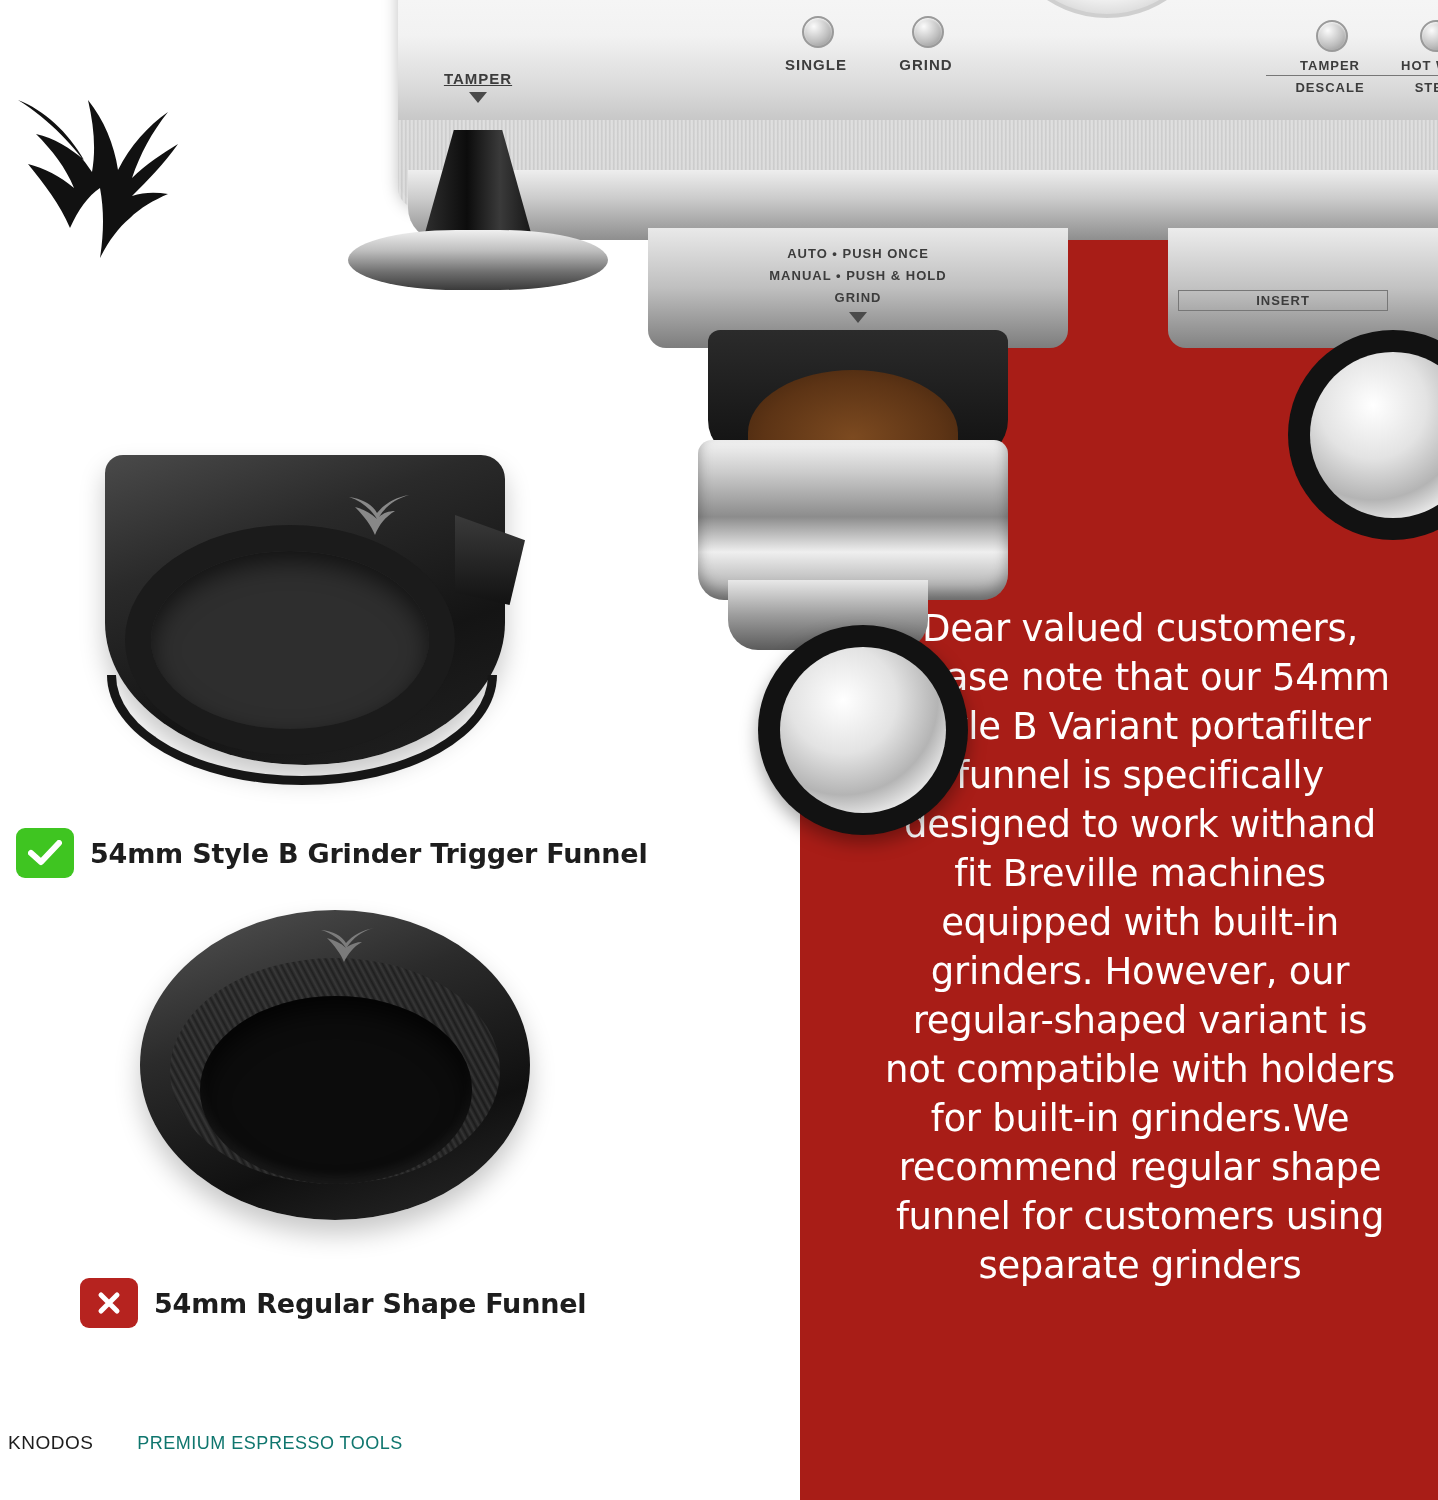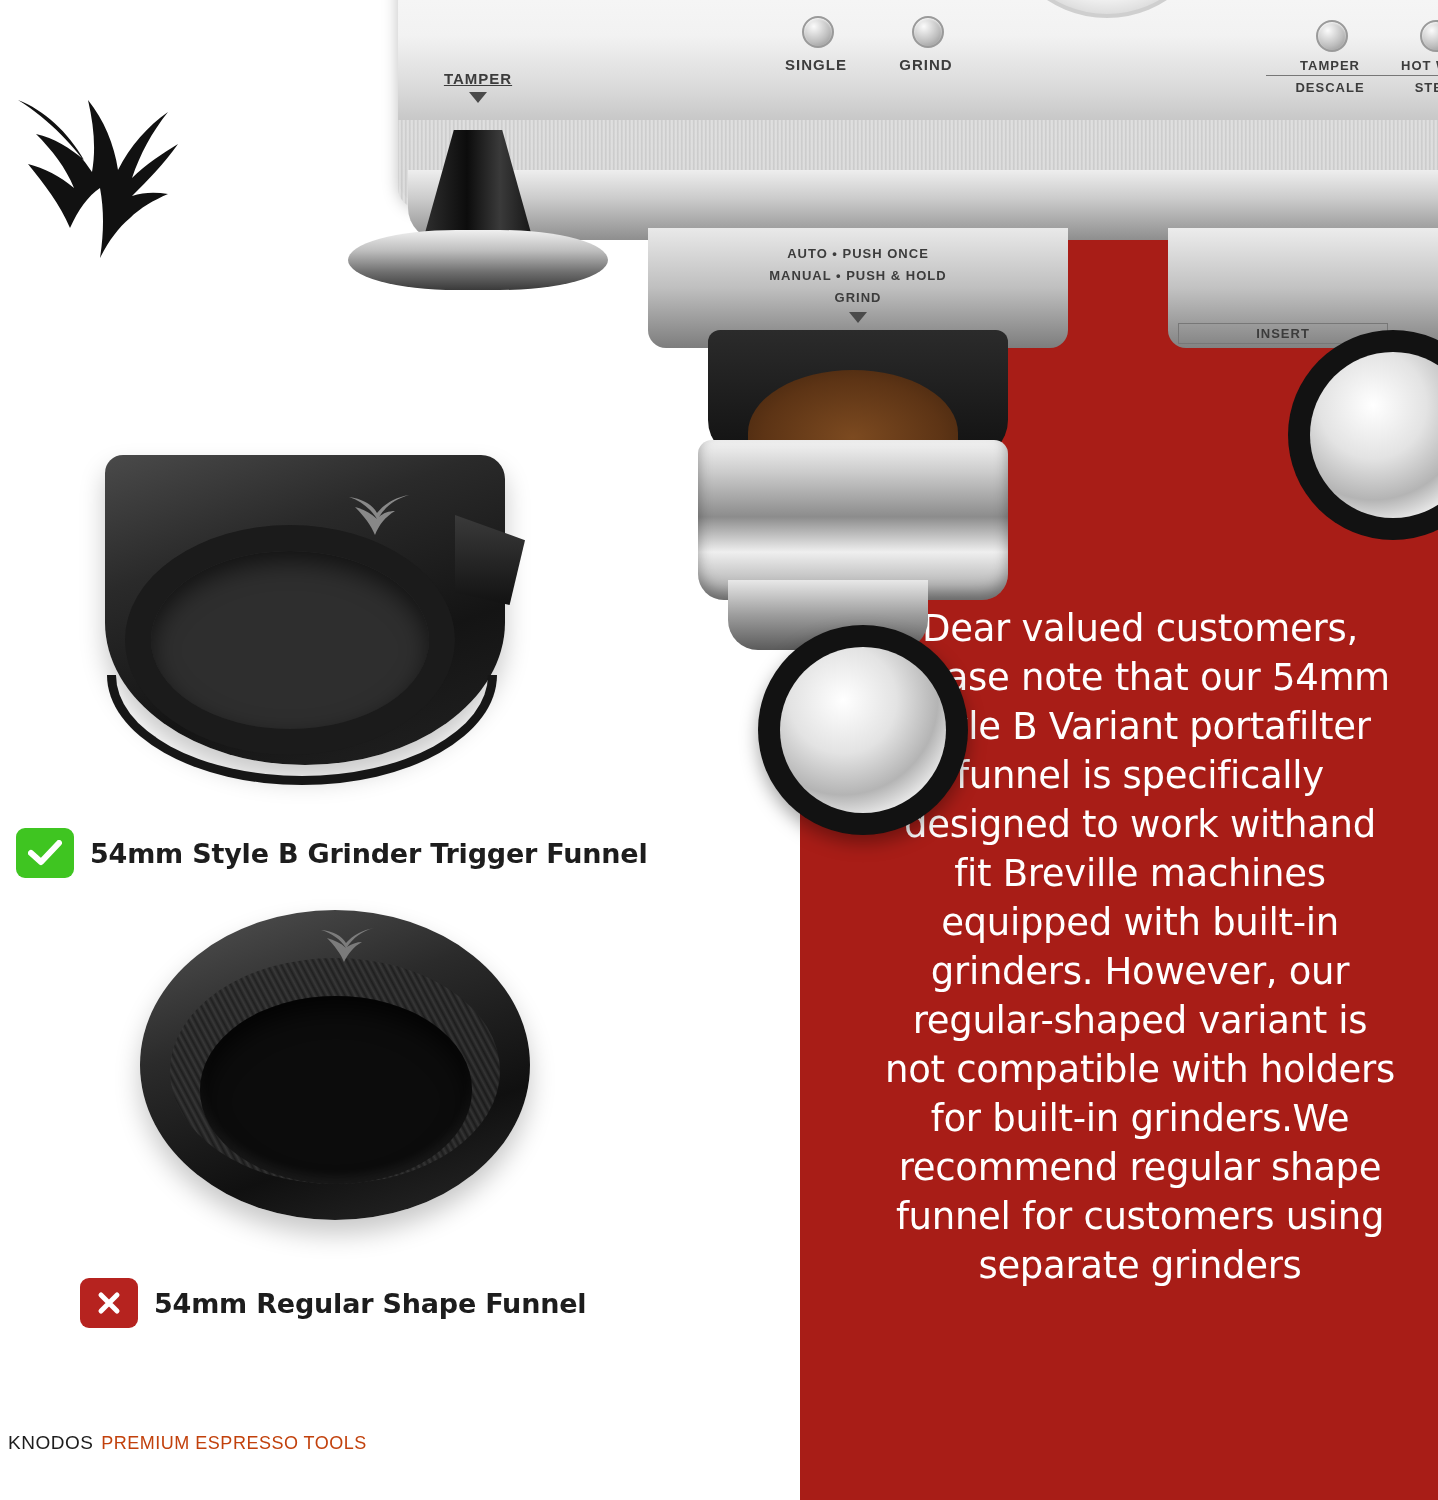--- a/index.html
+++ b/index.html
@@ -381,22 +381,23 @@
     gap: 8px;
   }
   .footer-brand {
     font-size: 19px;
     font-weight: normal;
     color: #1d1d1d;
     letter-spacing: 0.5px;
   }
   .footer-tag {
     font-size: 18px;
-    color: #c2410c;
+    color: #0f766e;
     letter-spacing: 0.5px;
+    margin-left: 36px;
   }
 </style>
 </head>
 <body>
 
 <div class="page">
 
   <div class="red-panel-top-fill"></div>
   <div class="red-panel"></div>
   <div class="notice-text">Dear valued customers, please note that our 54mm Style B Variant portafilter funnel is specifically designed to work withand fit Breville machines equipped with built-in grinders. However, our regular-shaped variant is not compatible with holders for built-in grinders.We recommend regular shape funnel for customers using separate grinders</div>
@@ -437,21 +438,21 @@
     <div class="label" style="left:70px; top:70px; width:200px;text-decoration:underline;">TAMPER</div>
     <div class="arrow-down" style="left:161px; top:92px;"></div>
 
     <div class="machine-lower-block"></div>
     <div class="label label-small" style="left:400px; top:246px; width:300px;">AUTO • PUSH ONCE</div>
     <div class="label label-small" style="left:400px; top:268px; width:300px;">MANUAL • PUSH &amp; HOLD</div>
     <div class="label label-small" style="left:400px; top:290px; width:300px;">GRIND</div>
     <div class="arrow-down" style="left:541px; top:312px;"></div>
 
     <div class="insert-block"></div>
-    <div class="label label-small" style="left:870px; top:290px; width:200px; border:1px solid #777; padding:2px 4px;margin-top:33px;">INSERT</div>
+    <div class="label label-small" style="left:870px; top:290px; width:200px; border:1px solid #777; padding:2px 4px;">INSERT</div>
 
     <div class="grind-chute"></div>
 
     <div class="pf-coffee"></div>
     <div class="pf-basket"></div>
     <div class="pf-spout"></div>
     <div class="pf-handle-ring"></div>
     <div class="pf2-handle-ring"></div>
   </div>
 

